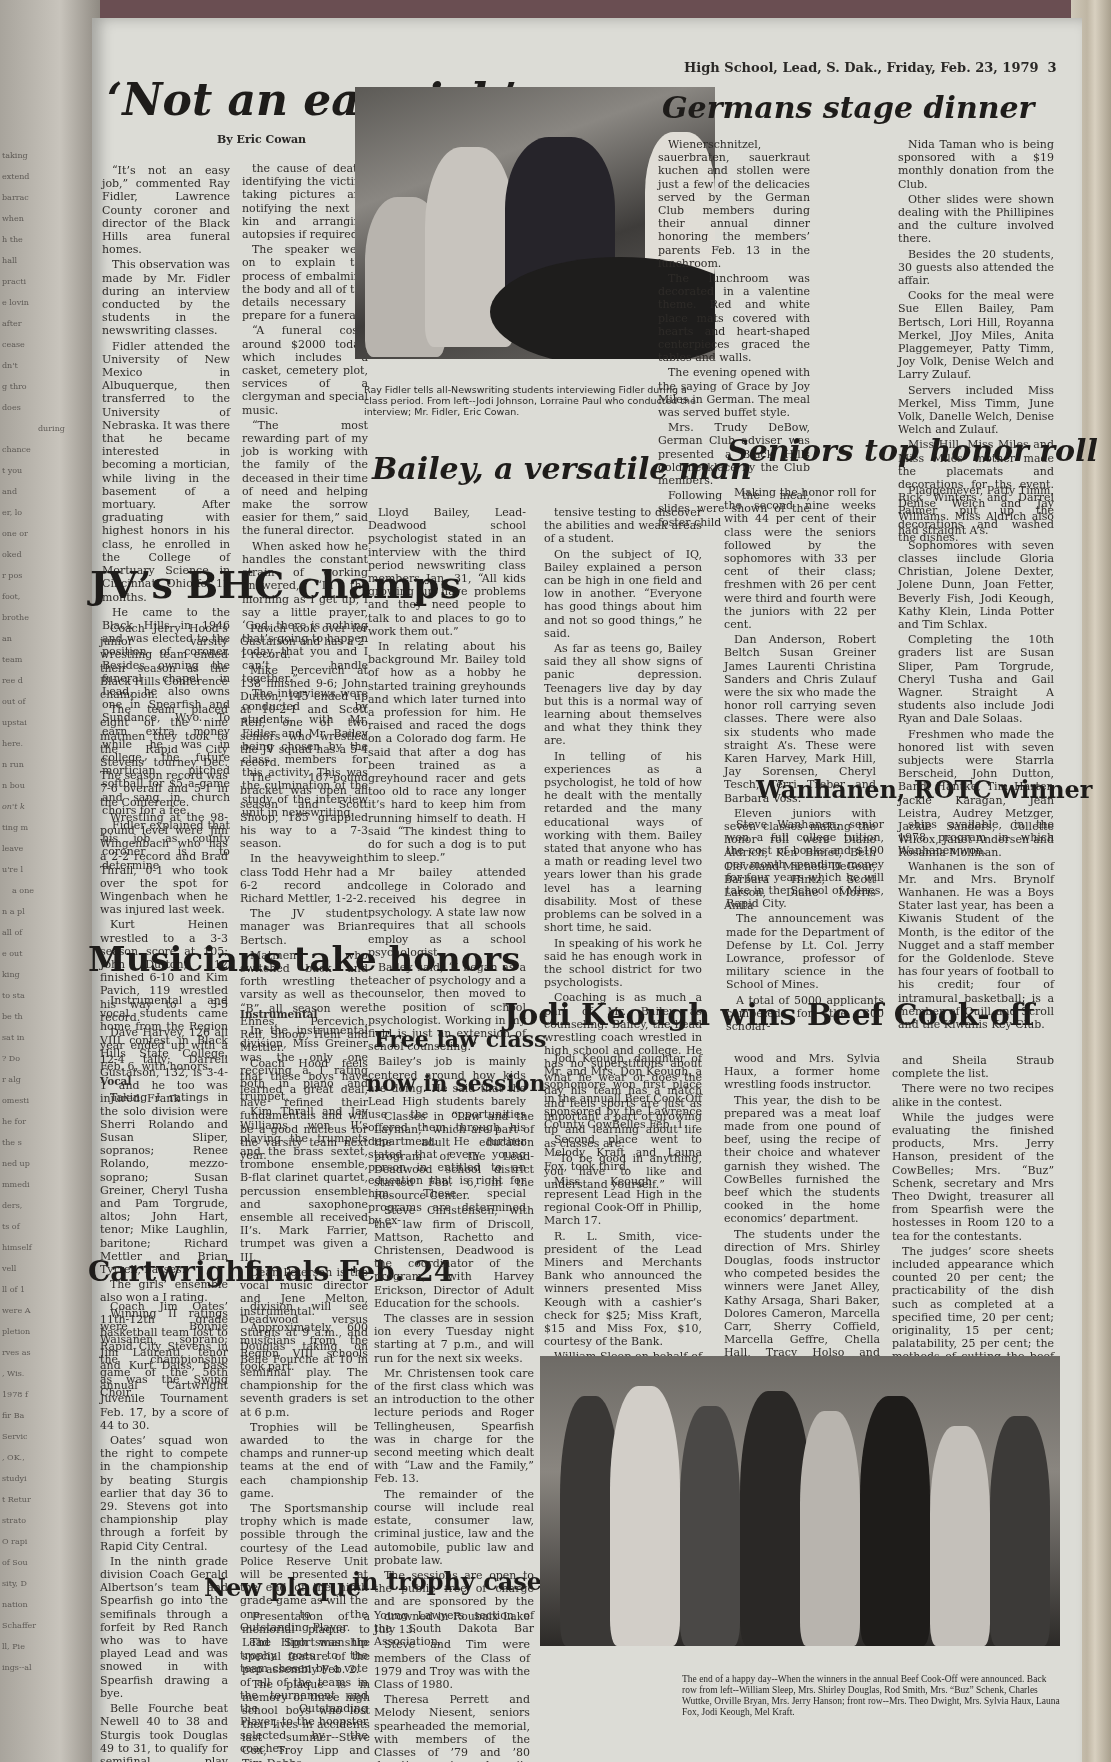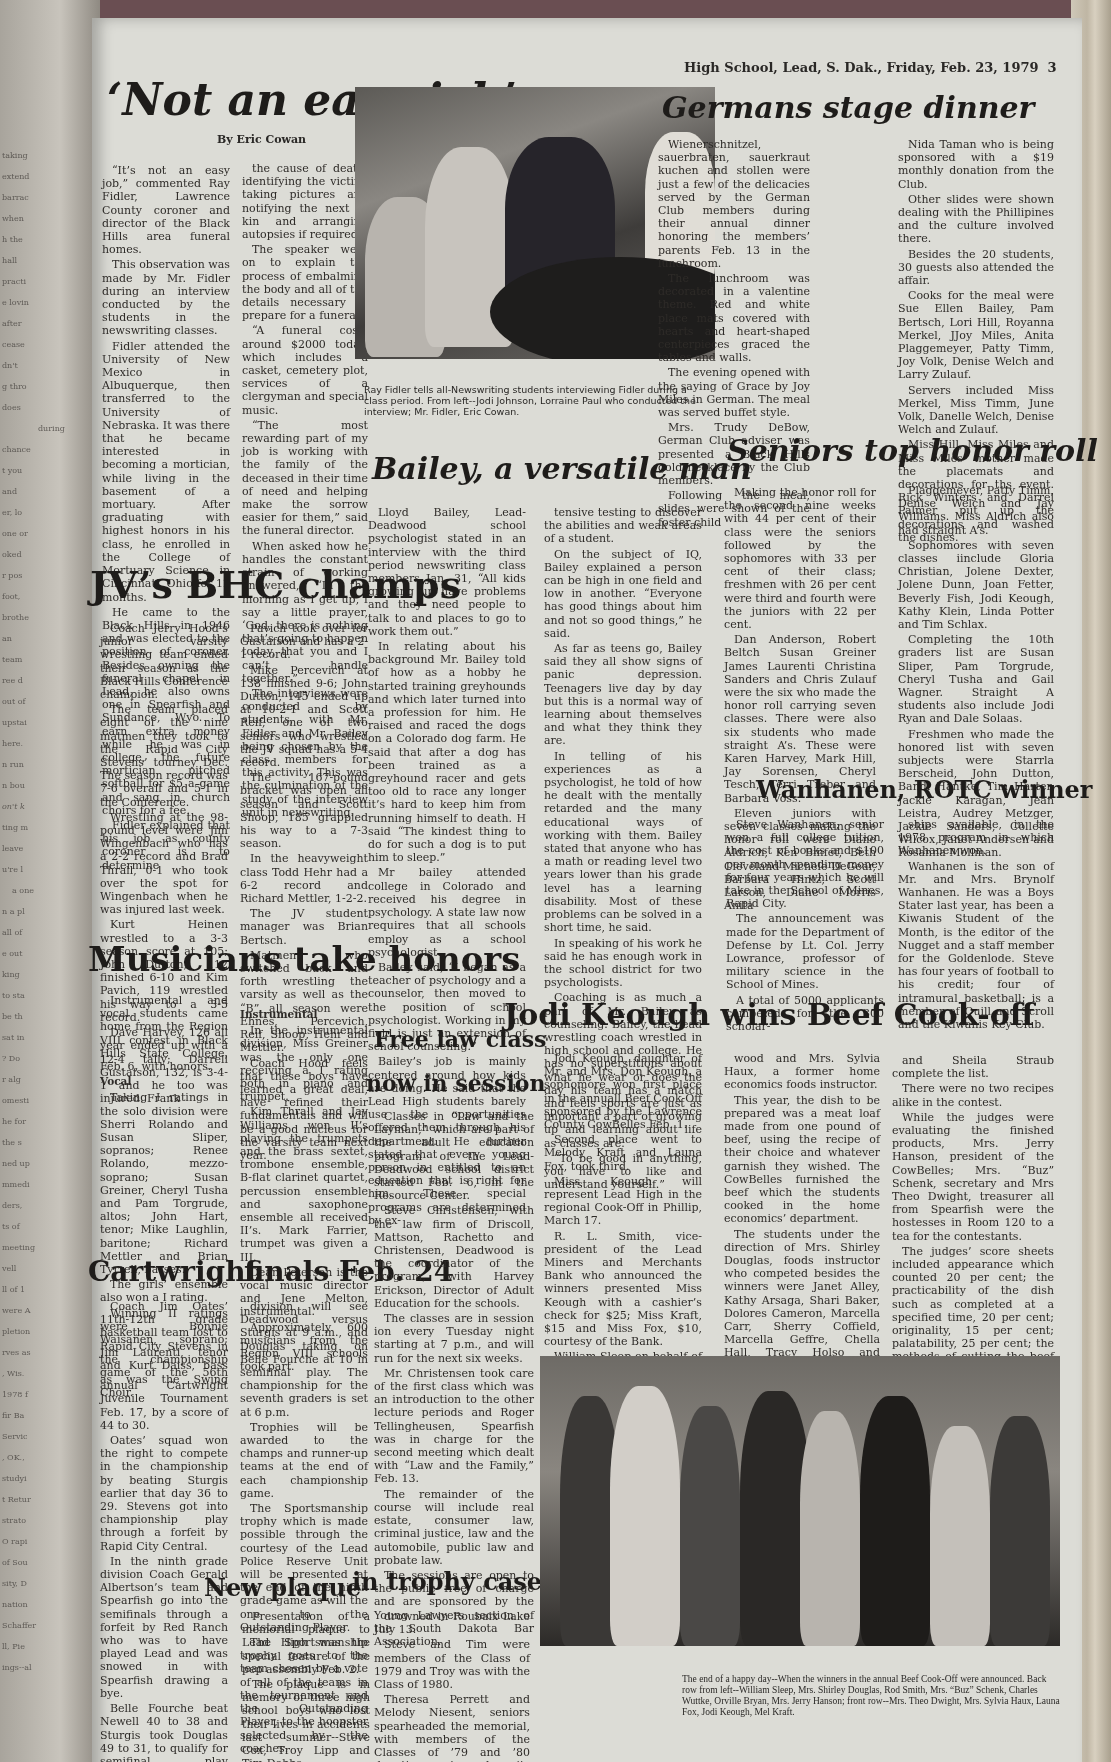--- a/index.html
+++ b/index.html
@@ -75,21 +75,21 @@
       <div style="position: absolute; top: 1032px; left: 0px;">sat in</div>
       <div style="position: absolute; top: 1053px; left: 0px;">? Do</div>
       <div style="position: absolute; top: 1074px; left: 0px;">r alg</div>
       <div style="position: absolute; top: 1095px; left: 0px;">omesti</div>
       <div style="position: absolute; top: 1116px; left: 0px;">he for</div>
       <div style="position: absolute; top: 1137px; left: 0px;">the s</div>
       <div style="position: absolute; top: 1158px; left: 0px;">ned up</div>
       <div style="position: absolute; top: 1179px; left: 0px;">mmedi</div>
       <div style="position: absolute; top: 1200px; left: 0px;">ders,</div>
       <div style="position: absolute; top: 1221px; left: 0px;">ts of</div>
-      <div style="position: absolute; top: 1242px; left: 0px;">meeting</div>
+      <div style="position: absolute; top: 1242px; left: 0px;">himself</div>
       <div style="position: absolute; top: 1263px; left: 0px;">vell</div>
       <div style="position: absolute; top: 1284px; left: 0px;">ll of 1</div>
       <div style="position: absolute; top: 1305px; left: 0px;">were A</div>
       <div style="position: absolute; top: 1326px; left: 0px;">pletion</div>
       <div style="position: absolute; top: 1347px; left: 0px;">rves as</div>
       <div style="position: absolute; top: 1368px; left: 0px;">, Wis.</div>
       <div style="position: absolute; top: 1389px; left: 0px;">1978 f</div>
       <div style="position: absolute; top: 1410px; left: 0px;">fir Ba</div>
       <div style="position: absolute; top: 1431px; left: 0px;">Servic</div>
       <div style="position: absolute; top: 1452px; left: 0px;">, OK.,</div>
@@ -277,21 +277,21 @@
   <div class="abs hl" style="left:412px; top:982px; font-size:30px;">Jodi Keough wins Beef Cook-off</div>
   <div class="abs col" style="left:452px; top:1034px; width:158px;">
     <p>Jodi Keough, daughter of Mr. and Mrs. Don Keough, a sophomore won first place in the annuall Beef Cook-Off sponsored by the Lawrence County CowBelles Feb. 1.</p>
     <p>Second place went to Melody Kraft and Launa Fox, took third.</p>
     <p>Miss Keough will represent Lead High in the regional Cook-Off in Phillip, March 17.</p>
     <p>R. L. Smith, vice-president of the Lead Miners and Merchants Bank who announced the winners presented Miss Keough with a cashier’s check for $25; Miss Kraft, $15 and Miss Fox, $10, courtesy of the Bank.</p>
     <p>William Sleep on behalf of Mrs. Mildred Sleep, County chairman for the Cook-Off who was out of town presented each of the 20 contestants with $1 bills.</p>
     <p>Judges were Charles Wuttke, Mother Lode restaurant; Orville Bryan, Franklin Hotel, Dead-</p>
   </div>
   <div class="abs col" style="left:632px; top:1034px; width:156px;">
-    <p>wood and Mrs. Sylvia Haux, a former home economics foods instructor.</p>
+    <p>wood and Mrs. Sylvia Haux, a former home wrestling foods instructor.</p>
     <p>This year, the dish to be prepared was a meat loaf made from one pound of beef, using the recipe of their choice and whatever garnish they wished. The CowBelles furnished the beef which the students cooked in the home economics’ department.</p>
     <p>The students under the direction of Mrs. Shirley Douglas, foods instructor who competed besides the winners were Janet Alley, Kathy Arsaga, Shari Baker, Dolores Cameron, Marcella Carr, Sherry Coffield, Marcella Geffre, Chella Hall, Tracy Holso and Kathy Klein.</p>
     <p>Debbie Marzolf, Melody Mohr, Teri Moore, Nancy Robertson, Brenda Schallenkamp, Teresa Schopen</p>
   </div>
   <div class="abs col" style="left:800px; top:1036px; width:162px;">
     <p>and Sheila Straub complete the list.</p>
     <p>There were no two recipes alike in the contest.</p>
     <p>While the judges were evaluating the finished products, Mrs. Jerry Hanson, president of the CowBelles; Mrs. “Buz” Schenk, secretary and Mrs Theo Dwight, treasurer all from Spearfish were the hostesses in Room 120 to a tea for the contestants.</p>
     <p>The judges’ score sheets included appearance which counted 20 per cent; the practicability of the dish such as completed at a specified time, 20 per cent; originality, 15 per cent; palatability, 25 per cent; the methods of cutting the beef and correct proportions of beef and other ingredients as well as organization and cleaning up, 15 per cent and the cost per serving, 5 per cent.</p>
   </div>

